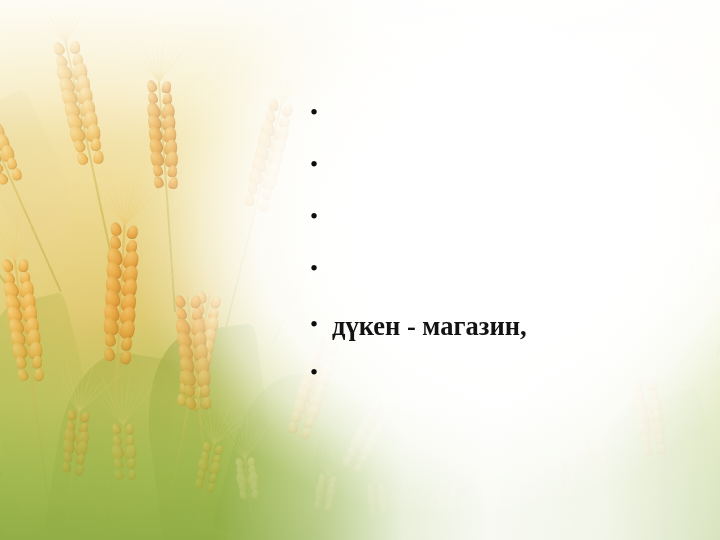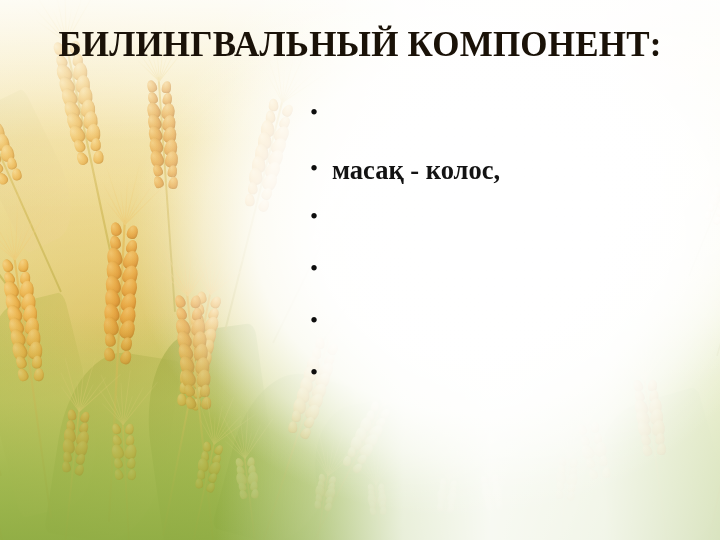--- a/index.html
+++ b/index.html
@@ -916,38 +916,37 @@
         </div>
       </div>
   </div>
 
   <div class="bg-layer bg-gold-wash"></div>
   <div class="bg-layer bg-bottom-band"></div>
   <div class="bg-layer bg-whiteout"></div>
 
   <div class="content">
 
-    <div class="slide-title">БИЛИНГВАЛЬНЫЙ КОМПОНЕНТ:</div>
 
     <ul class="bullet-list" id="bullet-list">
         <li class="bullet-item">
           <span class="bullet-dot">•</span>
-        </li>
-        <li class="bullet-item">
-          <span class="bullet-dot">•</span>
-          <span class="bullet-text">масақ - колос,</span>
         </li>
         <li class="bullet-item">
           <span class="bullet-dot">•</span>
         </li>
         <li class="bullet-item">
           <span class="bullet-dot">•</span>
         </li>
         <li class="bullet-item">
           <span class="bullet-dot">•</span>
         </li>
         <li class="bullet-item">
           <span class="bullet-dot">•</span>
+          <span class="bullet-text">дүкен - магазин,</span>
+        </li>
+        <li class="bullet-item">
+          <span class="bullet-dot">•</span>
         </li>
       </ul>
 
   </div>
 </div>
 
 </body></html>

